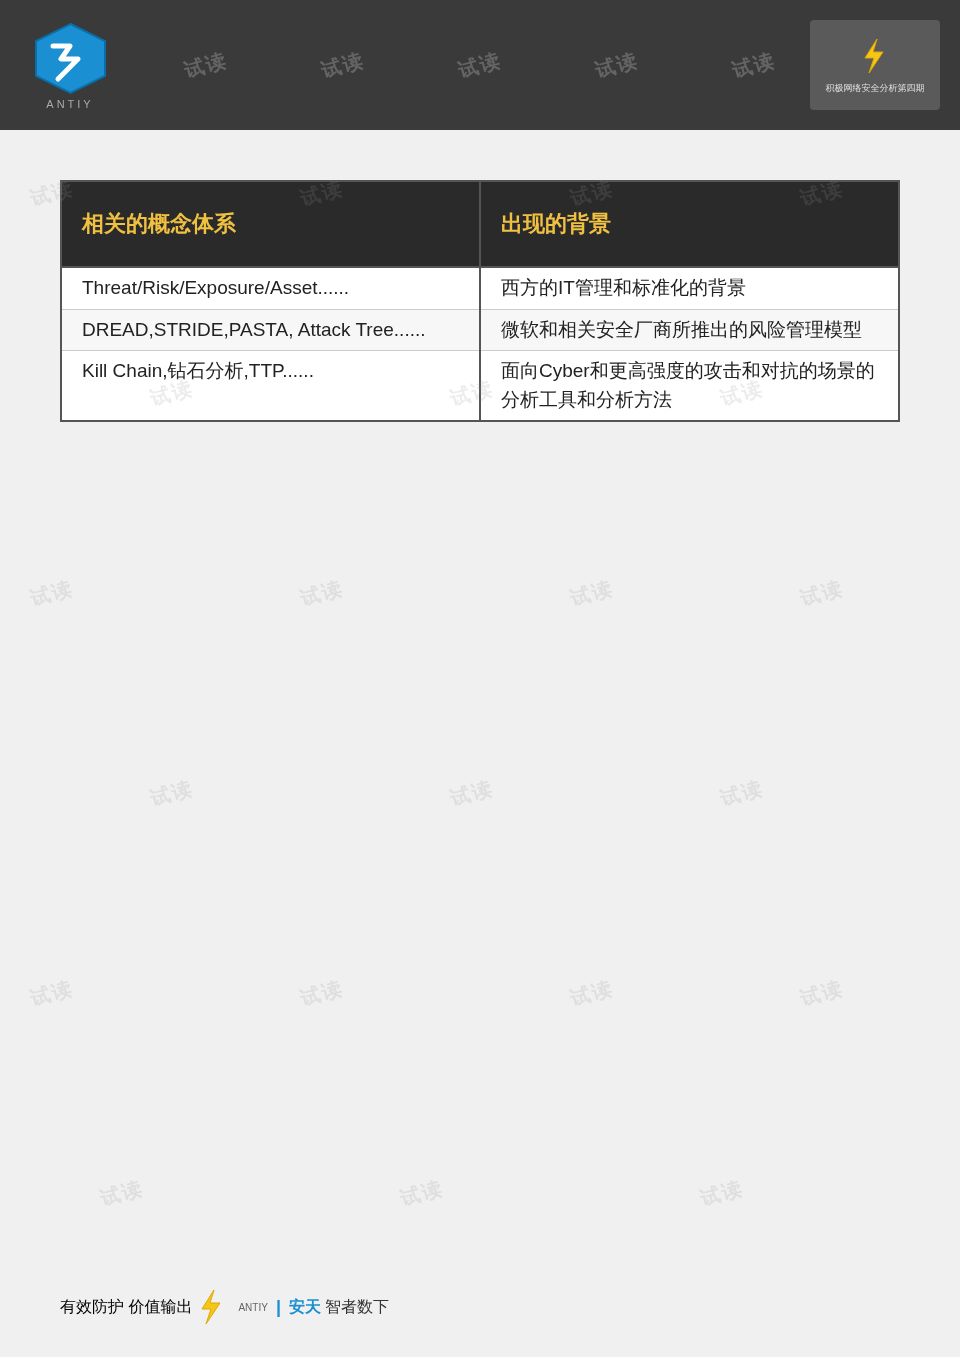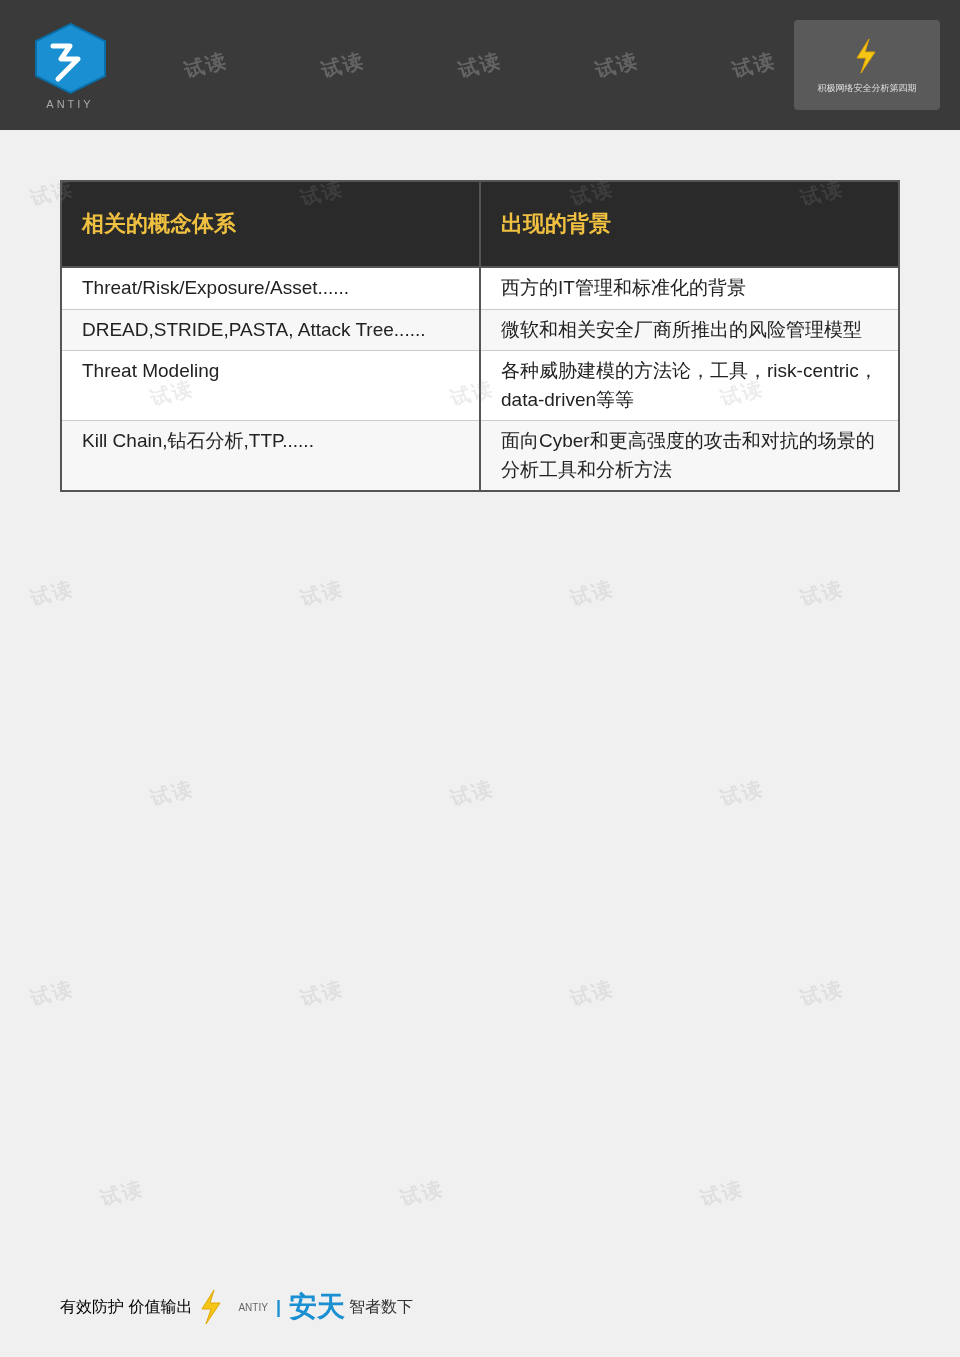--- a/index.html
+++ b/index.html
@@ -41,21 +41,21 @@
       margin-top: 2px;
     }
 
     #header-right-logo {
       display: flex;
       align-items: center;
       justify-content: flex-end;
     }
 
     #header-right-img {
-      width: 146px;
+      width: 130px;
       height: 90px;
       display: flex;
       flex-direction: column;
       align-items: center;
       justify-content: center;
       background: #5a5a5a;
       border-radius: 4px;
       padding: 5px;
     }
 
@@ -245,38 +245,34 @@
 
     <tr>
           <td>Threat/Risk/Exposure/Asset......</td>
           <td>西方的IT管理和标准化的背景</td>
         </tr>
         <tr>
           <td>DREAD,STRIDE,PASTA, Attack Tree......</td>
           <td>微软和相关安全厂商所推出的风险管理模型</td>
         </tr>
         <tr>
-          <td>Threat Modeling</td>
-          <td>各种威胁建模的方法论，工具，risk-centric，data-driven等等</td>
-        </tr>
-        <tr>
           <td>Kill Chain,钻石分析,TTP......</td>
           <td>面向Cyber和更高强度的攻击和对抗的场景的分析工具和分析方法</td>
         </tr>
       </tbody>
   </table>
 </div>
 
 <div id="footer">
   <span id="footer-left-text">有效防护 价值输出</span>
   <div id="footer-right">
     <div id="footer-logo-area">
 
       <svg width="40" height="40" viewBox="0 0 40 40">
         <polygon points="22,3 10,22 19,22 14,37 28,16 18,16" fill="#f5c518" stroke="#e0a800" stroke-width="1"></polygon>
       </svg>
       <span style="font-size:10px; color:#666; margin-left:2px;">ANTIY</span>
       <span style="font-size:18px; color:#1a8fd1; margin: 0 4px; font-weight:bold;">|</span>
-      <span style="font-size:28px; color:#1a8fd1; font-weight:bold;">安天</span>
+      <span style="font-size:16px; color:#1a8fd1; font-weight:bold;">安天</span>
       <span style="font-size:16px; color:#333; ">智者数下</span>
     </div>
   </div>
 </div>
 
 </body></html>

